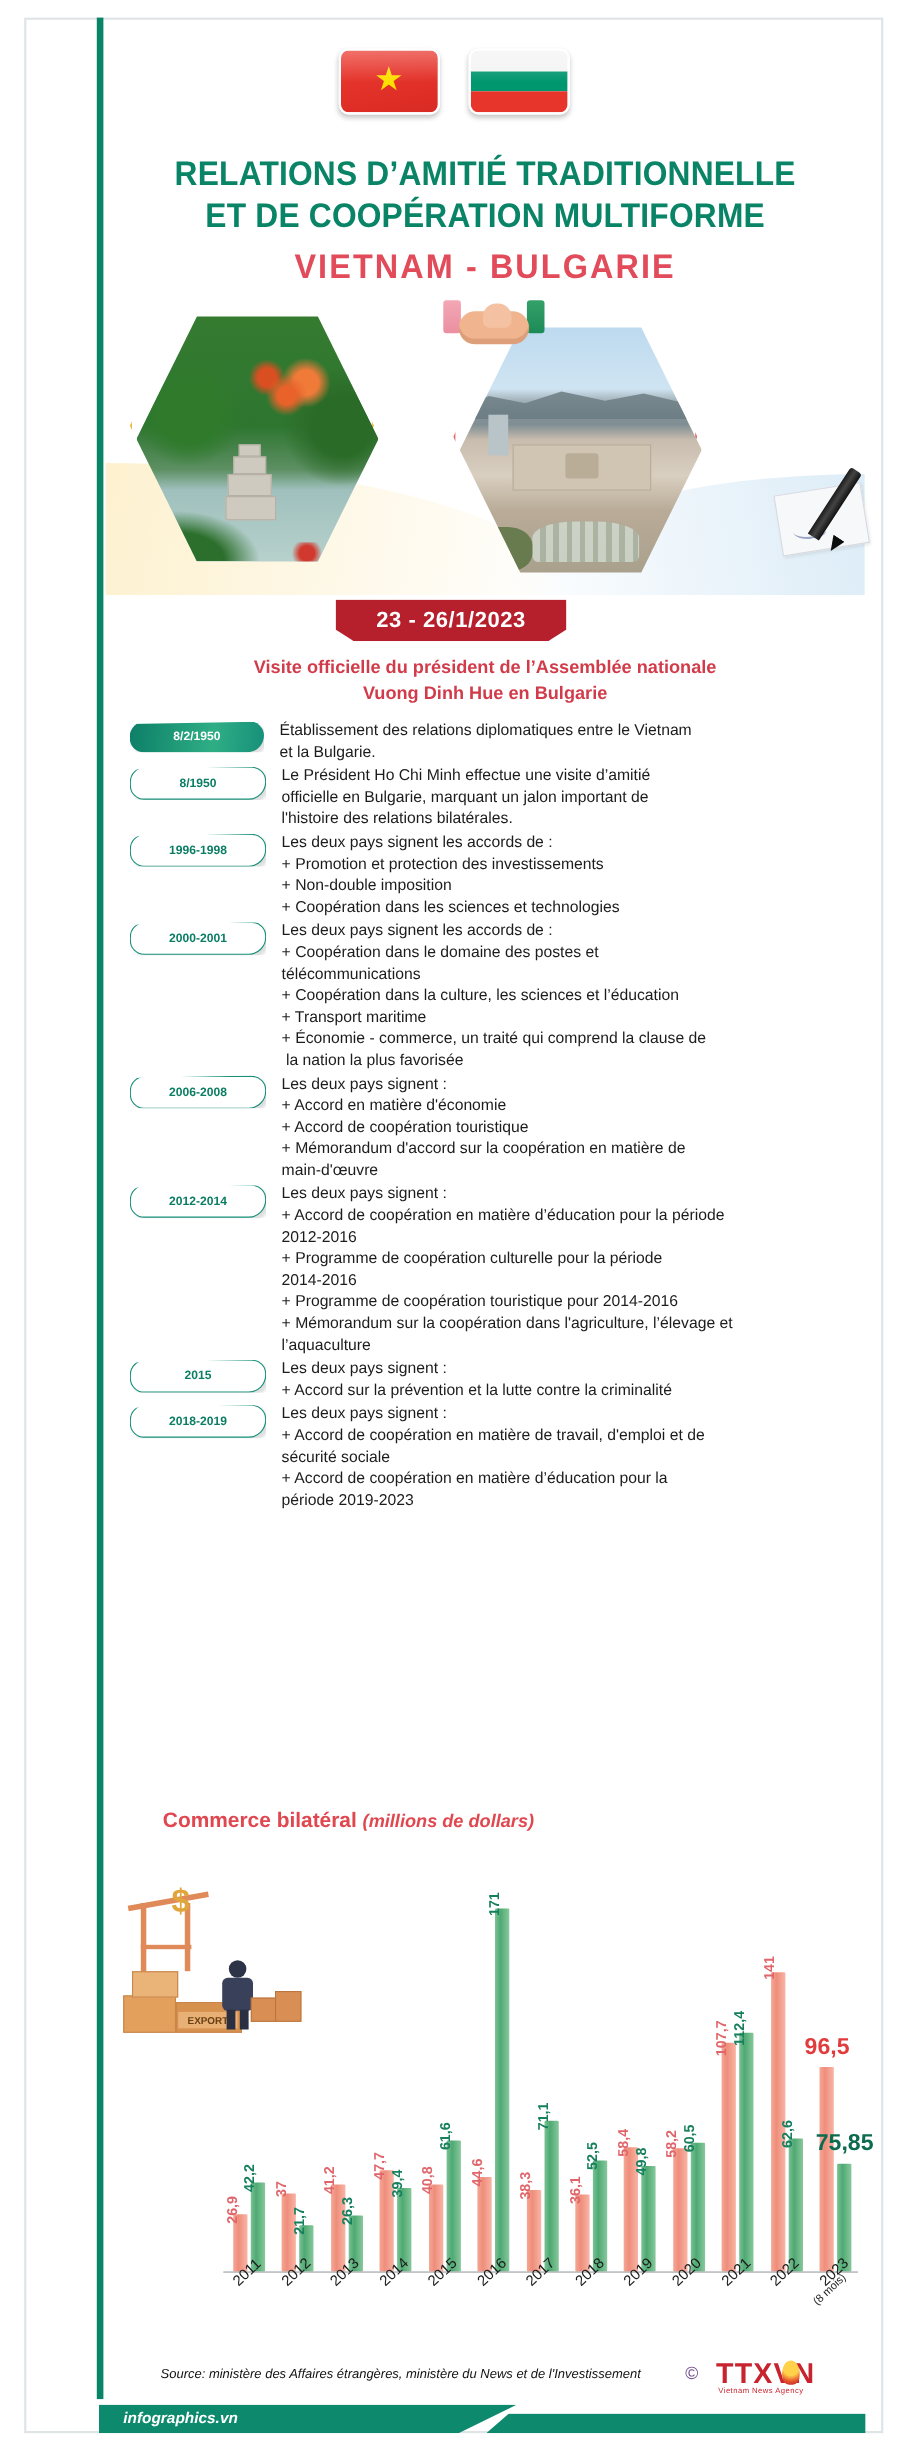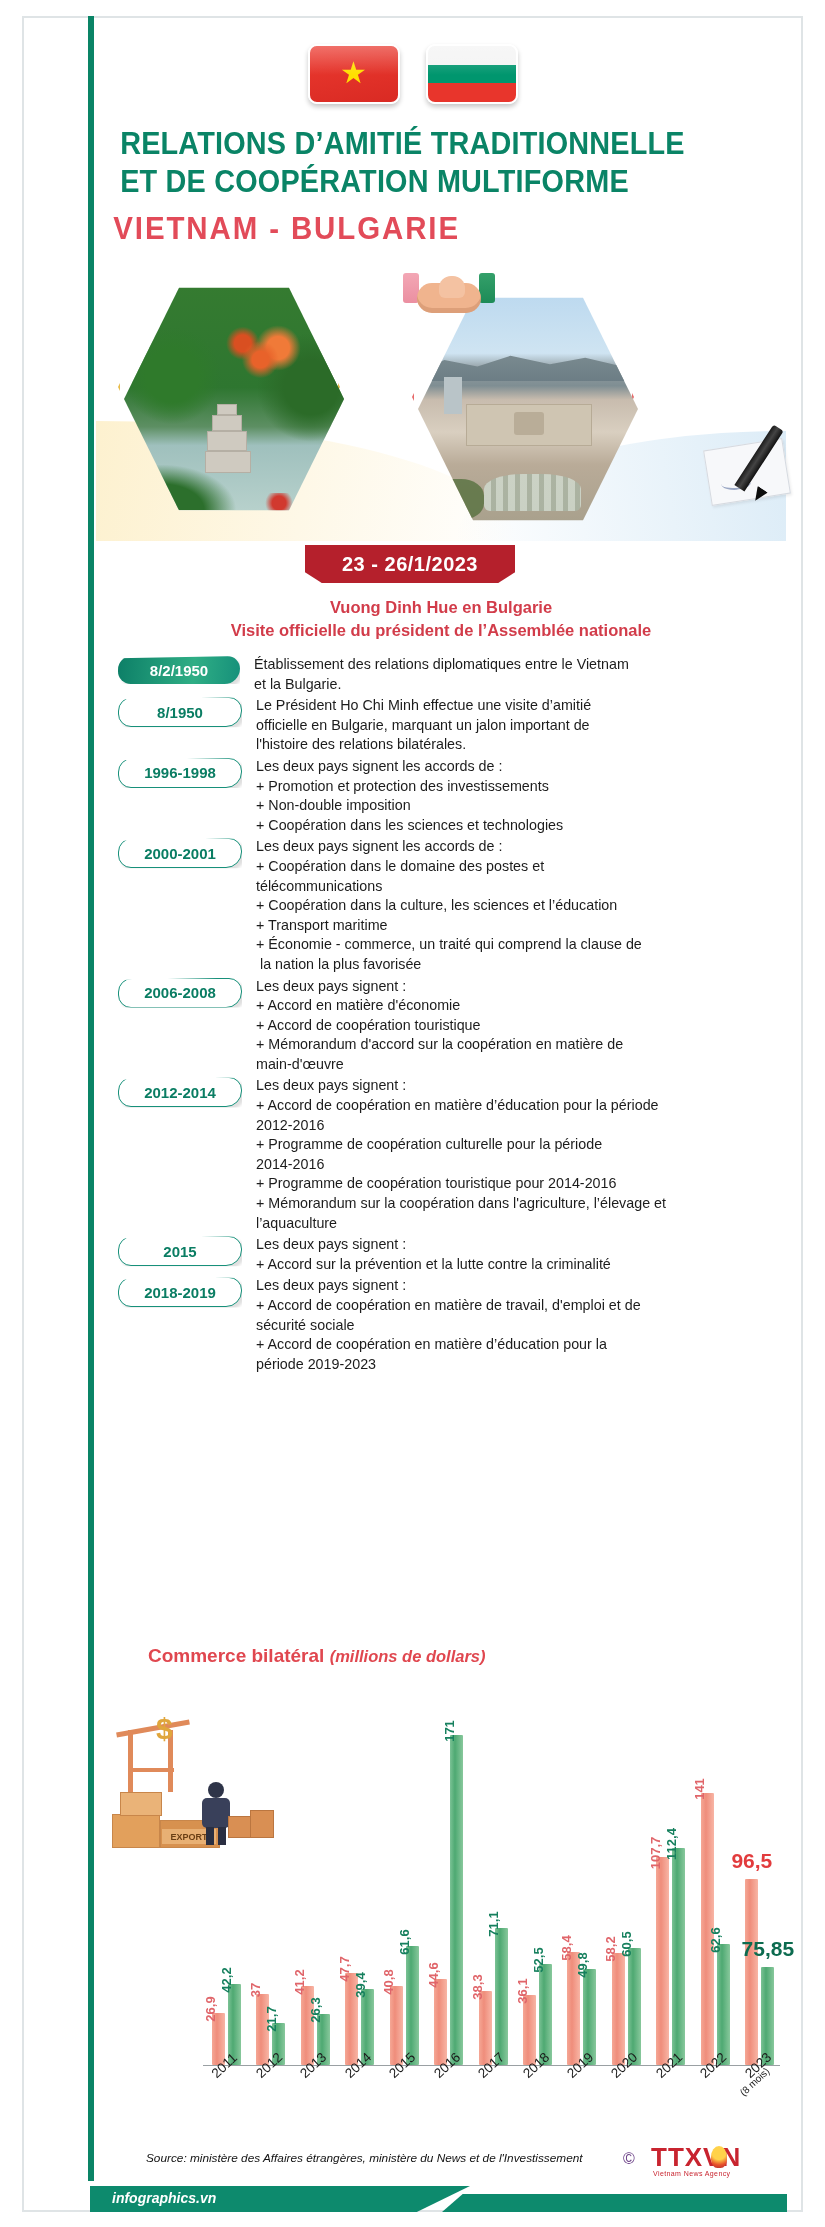--- a/index.html
+++ b/index.html
@@ -21,21 +21,21 @@
   .flag-vn{background:linear-gradient(170deg,#ec3a30,#d92a23);display:flex;align-items:center;justify-content:center;}
   .star{color:#ffdf00;font-size:30px;line-height:1;transform:translateY(-1px);}
   .flag-bg{display:flex;flex-direction:column;}
   .flag-bg i{display:block;flex:1 1 33.33%;}
   .bg-w{background:#f4f4f4;}
   .bg-g{background:#00966e;}
   .bg-r{background:#e8352c;}
   .gloss{position:absolute;left:0;top:0;right:0;height:52%;background:linear-gradient(180deg,rgba(255,255,255,.28),rgba(255,255,255,0));pointer-events:none;}
 
   
-  .title-wrap{position:absolute;left:96px;top:125px;width:690px;}
+  .title-wrap{position:absolute;left:96px;top:139px;width:690px;text-align:center;}
   .title-line{
     color:#0a8466;font-weight:bold;font-size:31px;letter-spacing:.2px;line-height:38px;
     font-family:"Liberation Sans Narrow","Liberation Sans",sans-serif;transform:scaleX(.93);
   }
   .subtitle{
     margin-top:10px;color:#e24b59;font-weight:bold;font-size:31px;letter-spacing:2px;
     font-family:"Liberation Sans Narrow","Liberation Sans",sans-serif;transform:scaleX(.95);
   }
 
   
@@ -102,21 +102,21 @@
     box-shadow:3px 3px 4px rgba(0,0,0,.18);}
   .visit{position:absolute;left:96px;top:596px;width:690px;text-align:center;
     color:#d23c4a;font-weight:bold;font-size:16.5px;line-height:23px;}
 
   
   .timeline{position:absolute;left:118px;top:655px;width:665px;}
   .row{position:relative;display:flex;align-items:flex-start;margin-bottom:2px;}
   .badge{
     position:relative;flex:0 0 122px;height:28px;margin-right:14px;margin-top:1px;
     display:flex;align-items:center;justify-content:center;
-    font-weight:bold;font-size:15px;color:#0a7d63;
+    font-weight:bold;font-size:11px;color:#0a7d63;
     background:#fff;border:1.6px solid #17907a;border-radius:14px 13px 16px 13px;
     box-shadow:3px 3px 3px rgba(0,0,0,.13);
     clip-path:polygon(0 8%,100% 0,100% 100%,0 100%);
   }
   .badge.filled{
     color:#fff;border:none;
     background:linear-gradient(95deg,#0d7f67 0%,#2fae85 62%,#16907a 100%);
   }
   .desc{flex:1;color:#1c1c1c;font-size:14.3px;line-height:19.6px;}
   .desc div{white-space:pre-wrap;}
@@ -272,22 +272,22 @@
 
     <div class="handshake">
       <div class="hs-flagL"></div>
       <div class="hs-flagR"></div>
       <div class="hs-hand"></div>
     </div>
   </div>
 
   <div class="ribbon">23 - 26/1/2023</div>
   <div class="visit">
+    <div>Visite officielle du président de l’Assemblée nationale</div>
     <div>Vuong Dinh Hue en Bulgarie</div>
-    <div>Visite officielle du président de l’Assemblée nationale</div>
   </div>
 
   <div class="timeline" id="timeline">
       <div class="row">
         <div class="badge filled">8/2/1950</div>
         <div class="desc">
           <div>Établissement des relations diplomatiques entre le Vietnam
 et la Bulgarie.</div>
         </div>
       </div>

